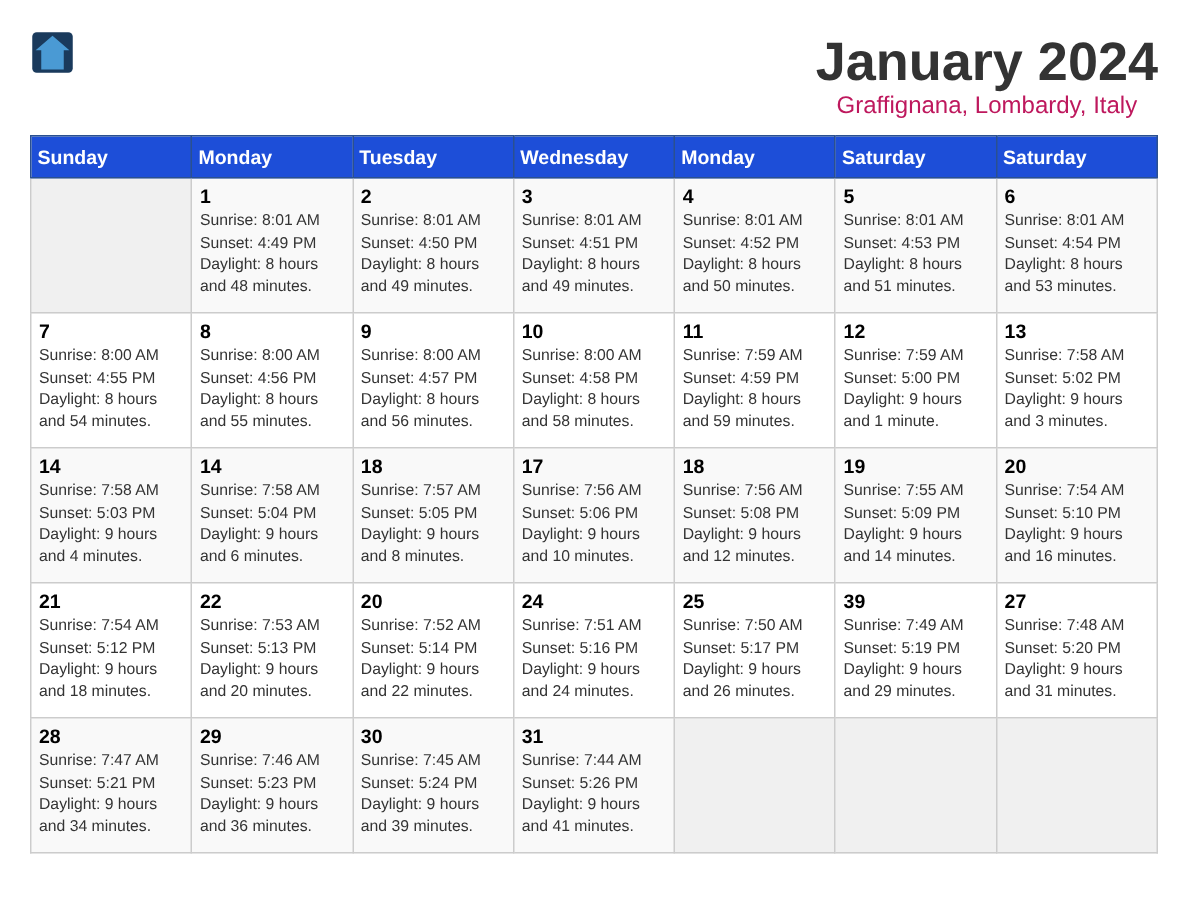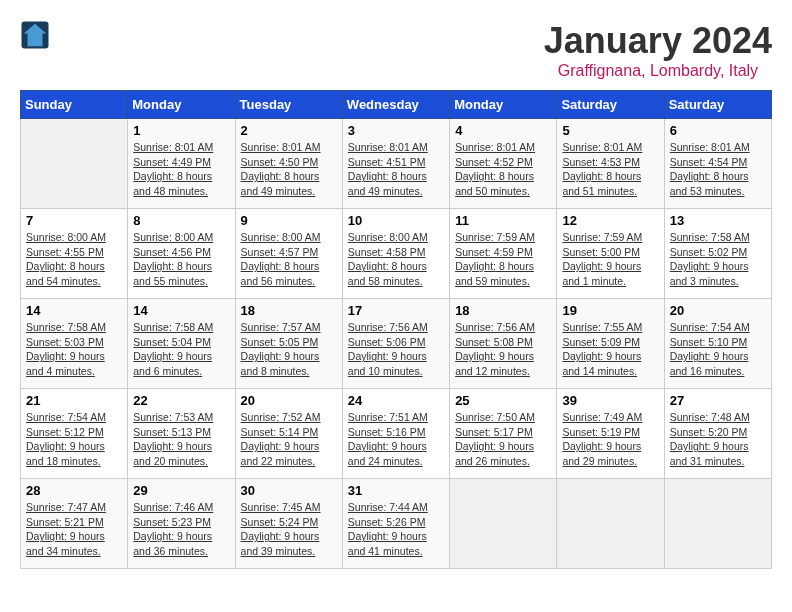--- a/index.html
+++ b/index.html
@@ -75,21 +75,20 @@
     .day-number {
       font-weight: bold;
       font-size: 13px;
       display: block;
       margin-bottom: 2px;
     }
     .cell-info {
       font-size: 10.5px;
       color: #333;
       line-height: 1.4;
-      text-decoration: underline;
     }
     tbody tr:nth-child(odd) {
       background-color: #f9f9f9;
     }
     tbody tr:nth-child(even) {
       background-color: #fff;
     }
     .empty-cell {
       background-color: #f0f0f0 !important;
     }

